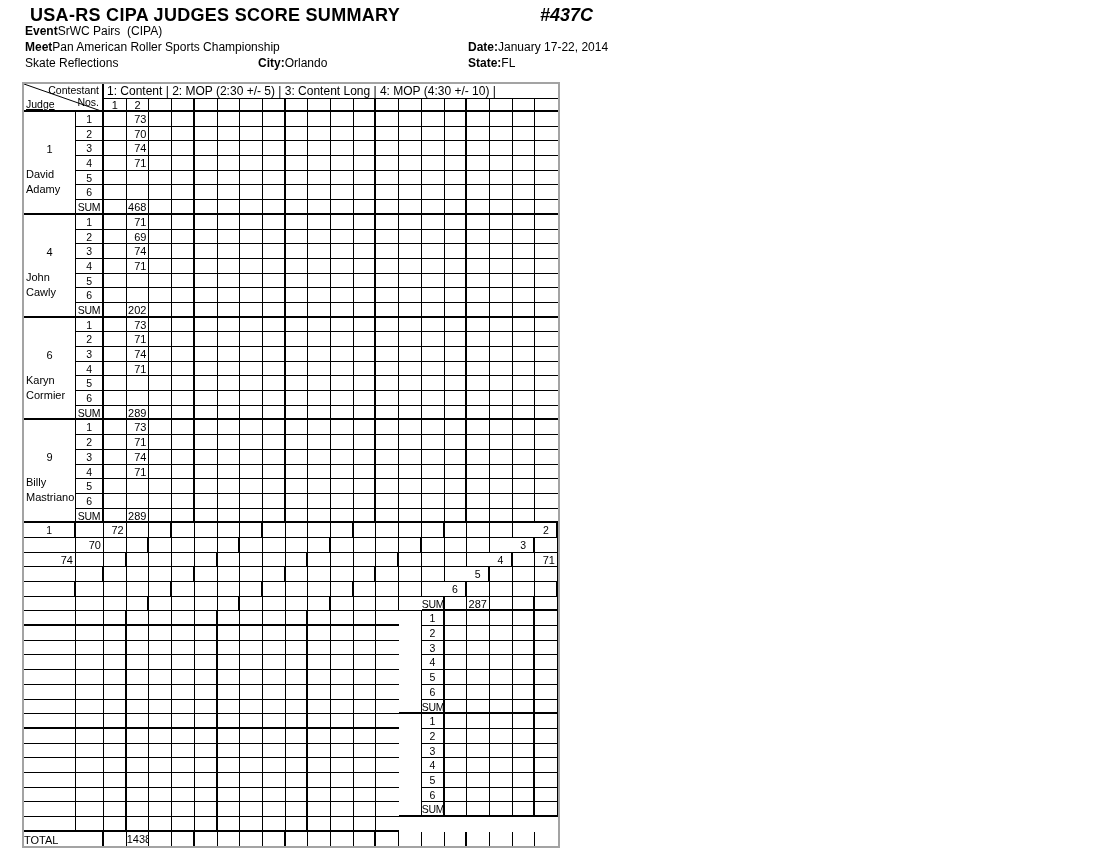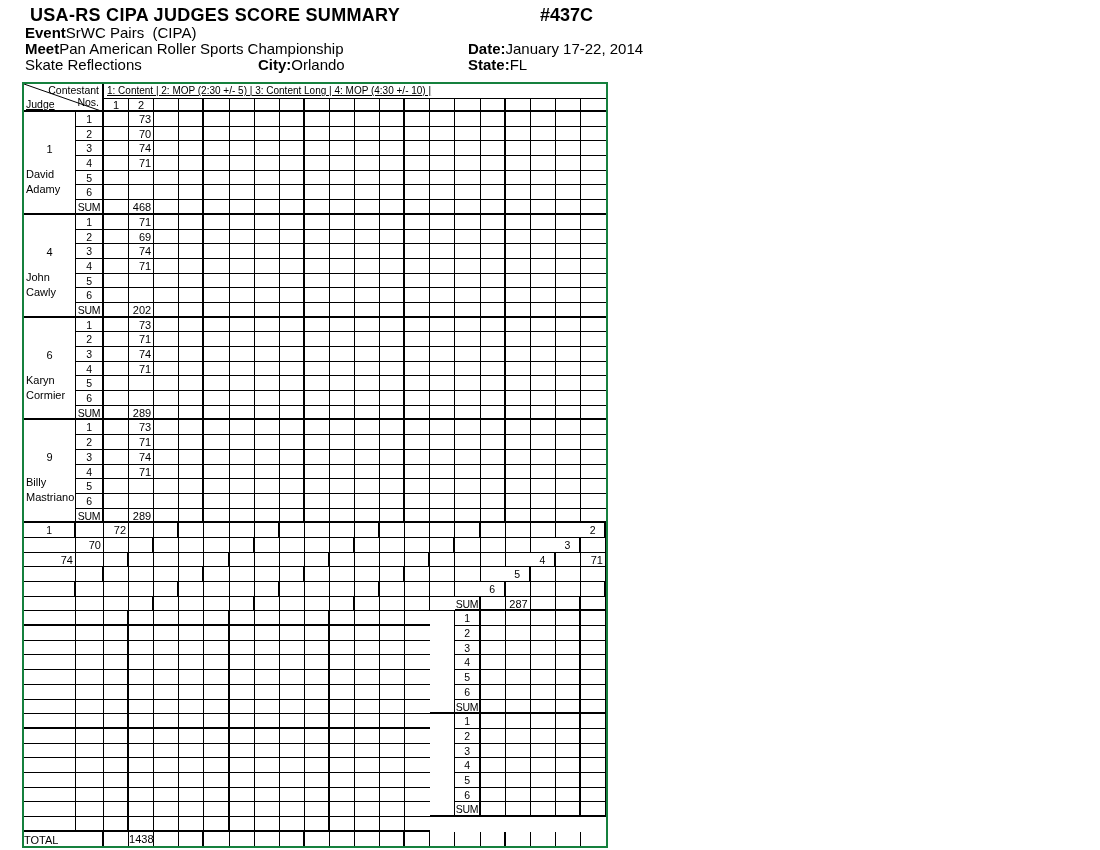--- a/index.html
+++ b/index.html
@@ -1,49 +1,49 @@
 <!DOCTYPE html>
 <html><head>
 <meta charset="utf-8">
 <style>
   html,body{margin:0;padding:0;background:#fff;}
   #page{position:relative;width:1100px;height:850px;background:#fff;color:#000;
         font-family:"Liberation Sans",sans-serif;overflow:hidden;}
 
   
   .title{position:absolute;left:30px;top:5px;font-size:18px;font-weight:bold;letter-spacing:.3px;white-space:pre;}
-  .docnum{position:absolute;left:540px;top:5px;font-size:18px;font-weight:bold;}
-  .hline{position:absolute;font-size:15px;white-space:pre;}
+  .docnum{position:absolute;left:540px;top:5px;font-size:18px;font-weight:bold;font-style:italic;}
+  .hline{position:absolute;font-size:12px;white-space:pre;}
   .hline b{font-weight:bold;}
   #line-event{left:25px;top:24px;}
   #line-meet{left:25px;top:40px;}
   #line-venue{left:25px;top:56px;}
   #line-city{left:258px;top:56px;}
   #line-date{left:468px;top:40px;}
   #line-state{left:468px;top:56px;}
 
   
-  #score-table{position:absolute;left:22px;top:82px;width:586px;box-sizing:border-box;
-    border:2px solid #15803d;display:grid;
+  #score-table{position:absolute;left:22px;top:82px;width:538px;box-sizing:border-box;
+    border:2px solid #a3a3a3;display:grid;
     grid-template-columns:52px 28px repeat(20,1fr);
     grid-template-rows:15px 13px repeat(50,14.7px);}
   .cell{box-sizing:border-box;border-right:1px solid #000;border-bottom:1px solid #000;
         overflow:hidden;white-space:nowrap;}
   .br2{border-right-width:2px;}
   .brE{border-right:none;}
   .bb2{border-bottom-width:2px;}
   .bbE{border-bottom:none;}
 
   .corner{grid-column:1/3;grid-row:1/3;position:relative;font-size:10.5px;}
   .corner svg{position:absolute;left:0;top:0;}
   .corner .c-top{position:absolute;top:0px;right:3px;}
   .corner .c-nos{position:absolute;top:12px;right:3px;}
   .corner .c-judge{position:absolute;bottom:0px;left:2px;text-decoration:underline;}
 
-  .legend{grid-column:3/23;font-size:10px;line-height:14px;padding-left:3px;text-decoration:underline;}
+  .legend{grid-column:3/23;font-size:12px;line-height:14px;padding-left:3px;}
 
   .colhead{text-align:center;font-size:11px;line-height:12px;}
   .rowlab{text-align:center;font-size:10.5px;line-height:15px;letter-spacing:-.3px;}
   .score{text-align:right;padding-right:2px;font-size:11px;line-height:15px;}
 
   .judgecell{font-size:11px;}
   .judgecell .jnum{text-align:center;margin-top:31px;line-height:13px;}
   .judgecell .jname{padding-left:2px;line-height:15px;}
   .judgecell .jname.first{margin-top:11px;}
 

